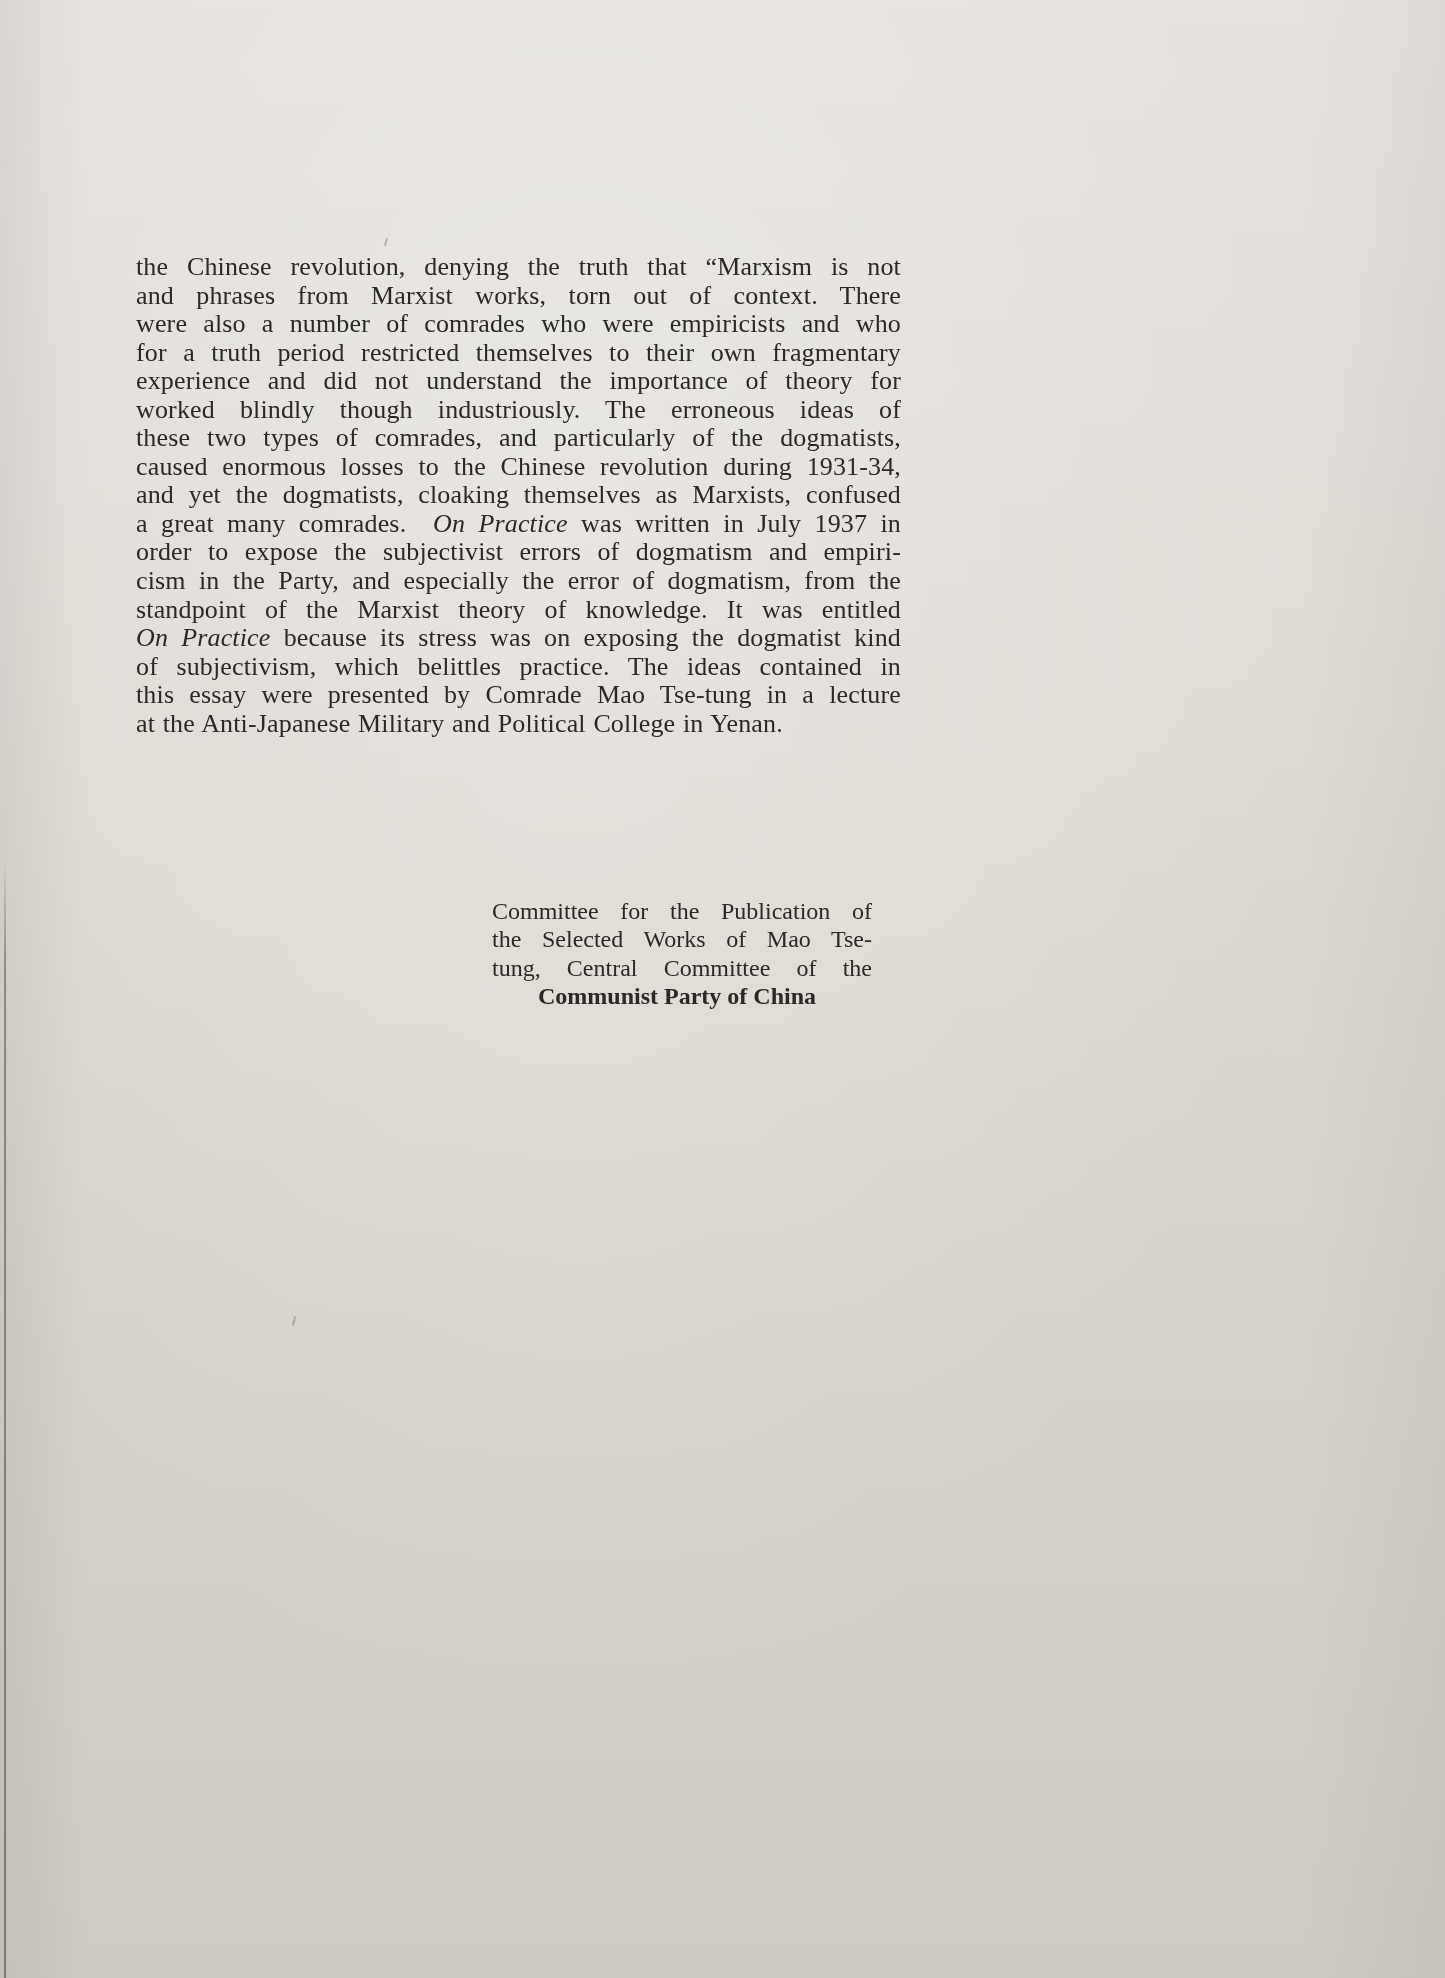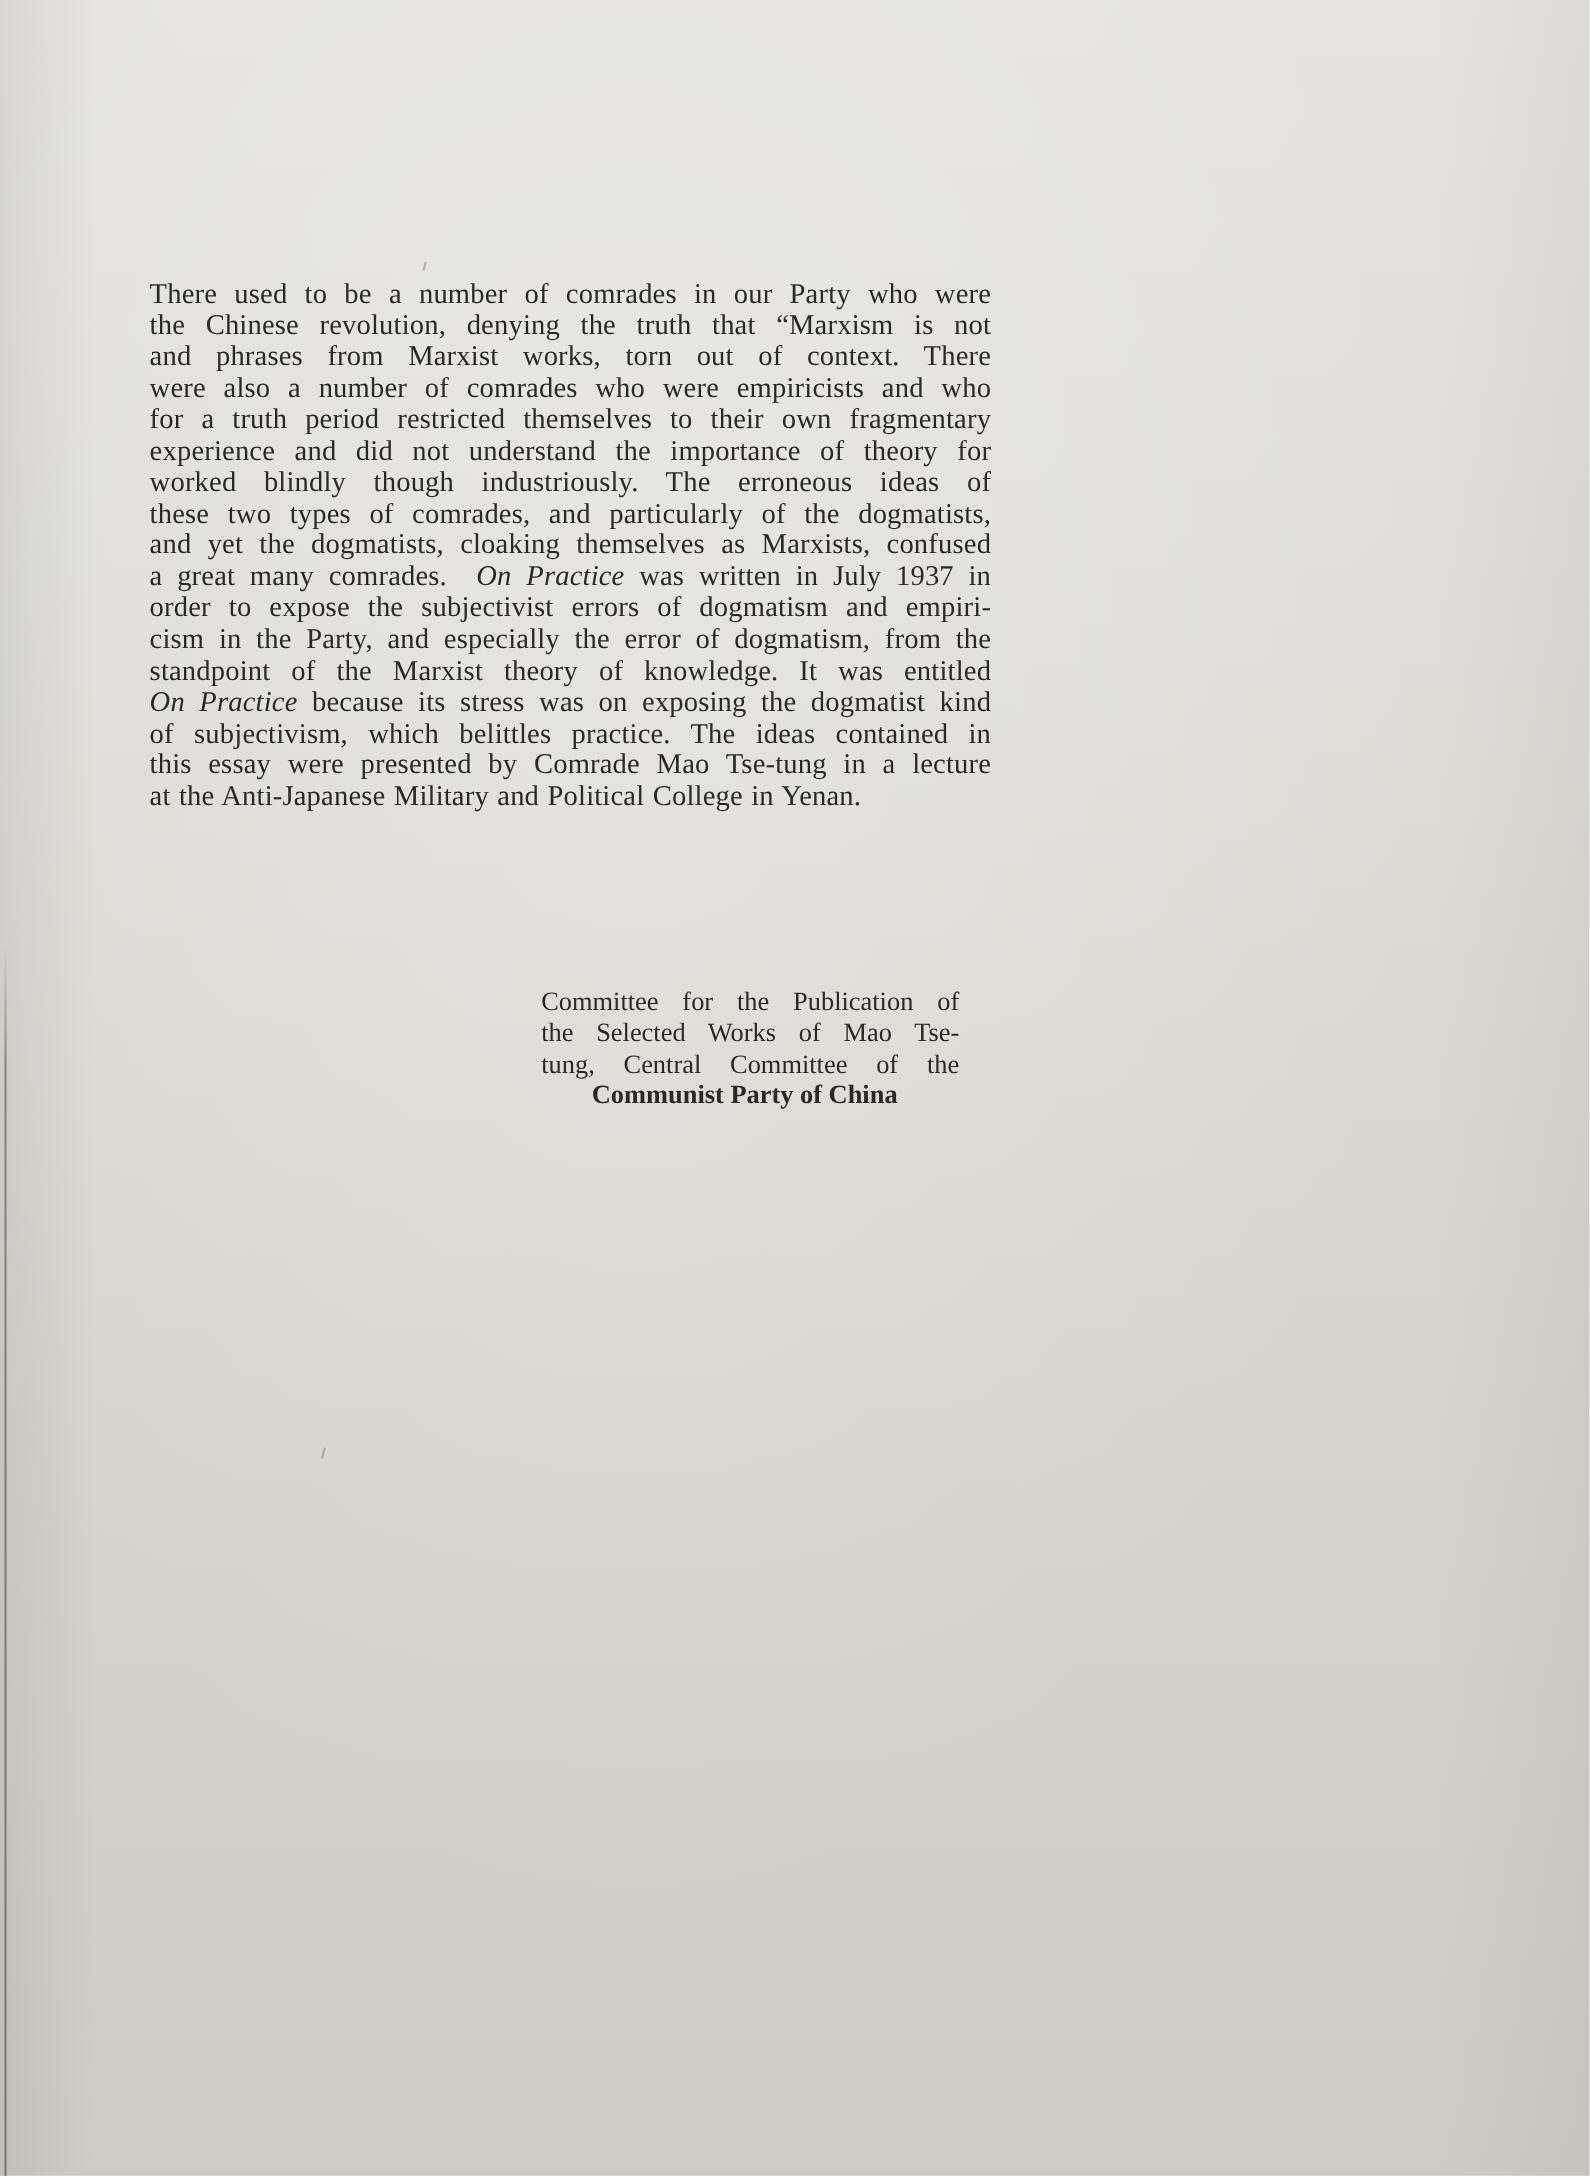--- a/index.html
+++ b/index.html
@@ -85,28 +85,28 @@
 </head>
 <body>
 
 <div class="page-shadow"></div>
 <div class="left-edge"></div>
 
 <div class="speck" style="left:385px; top:238px;"></div>
 <div class="speck" style="left:293px; top:1316px; height:10px;"></div>
 
 <div class="text-block">
-  <span class="line">There used to be a number of comrades in our Party who were</span>
   <span class="line">the Chinese revolution, denying the truth that “Marxism is not</span>
   <span class="line">and phrases from Marxist works, torn out of context.  There</span>
   <span class="line">were also a number of comrades who were empiricists and who</span>
   <span class="line">for a truth period restricted themselves to their own fragmentary</span>
   <span class="line">experience and did not understand the importance of theory for</span>
   <span class="line">worked blindly though industriously.  The erroneous ideas of</span>
   <span class="line">these two types of comrades, and particularly of the dogmatists,</span>
+  <span class="line">caused enormous losses to the Chinese revolution during 1931-34,</span>
   <span class="line">and yet the dogmatists, cloaking themselves as Marxists, confused</span>
   <span class="line">
     <span>a great many comrades.  </span><span class="ital">On Practice</span><span> was written in July 1937 in</span>
   </span>
   <span class="line">order to expose the subjectivist errors of dogmatism and empiri-</span>
   <span class="line">cism in the Party, and especially the error of dogmatism, from the</span>
   <span class="line">standpoint of the Marxist theory of knowledge.  It was entitled</span>
   <span class="line">
     <span></span><span class="ital">On Practice</span><span> because its stress was on exposing the dogmatist kind</span>
   </span>

